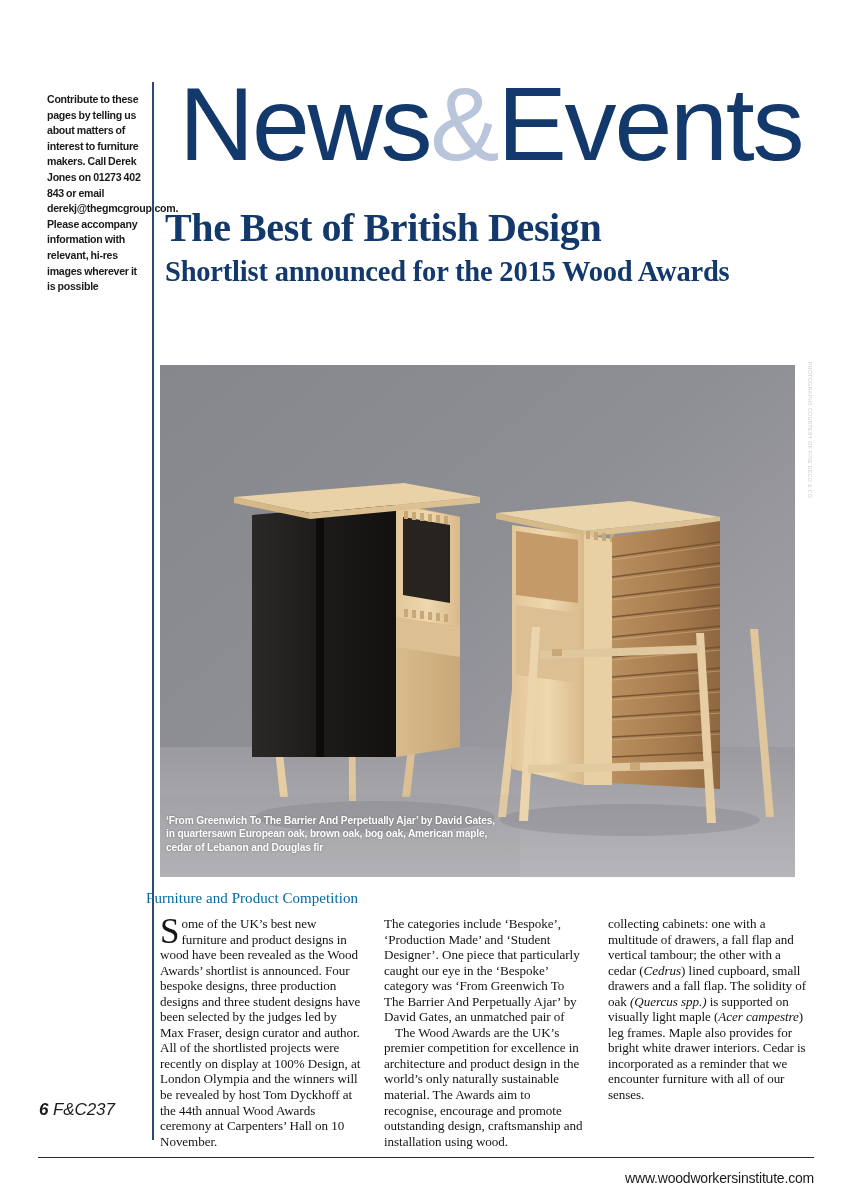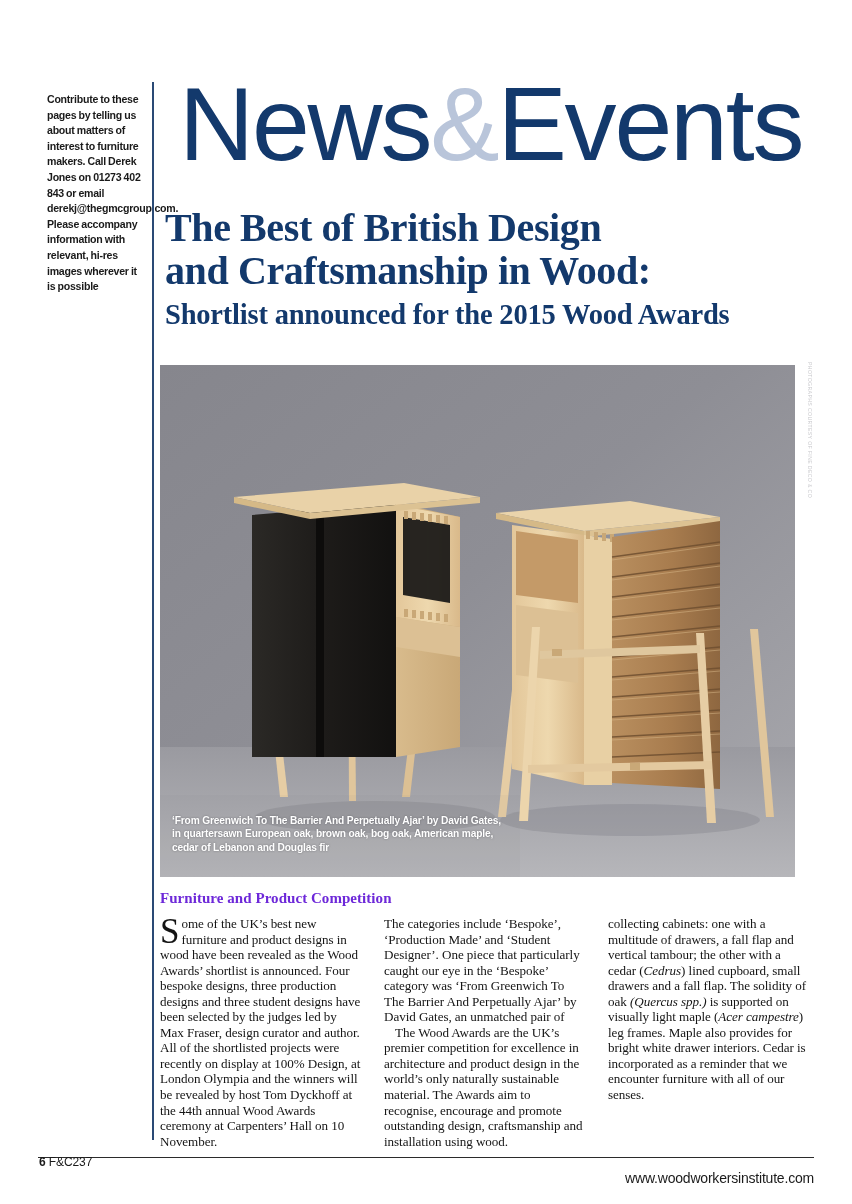--- a/index.html
+++ b/index.html
@@ -71,21 +71,21 @@
   .photo-wrap {
     position:absolute;
     left:160px; top:365px;
     width:635px; height:512px;
     overflow:hidden;
   }
   .photo-svg { display:block; width:635px; height:512px; }
 
   .photo-caption {
     position:absolute;
-    left:172px; top:814px;
+    left:166px; top:814px;
     width:330px;
     font-family:"Liberation Sans", sans-serif;
     font-weight:bold;
     font-size:10.2px;
     line-height:13.4px;
     letter-spacing:-0.15px;
     color:#ffffff;
     text-shadow:0 0 2px rgba(60,60,65,.55);
   }
 
@@ -99,26 +99,26 @@
     letter-spacing:0.35px;
     color:#c9c9cd;
     writing-mode:vertical-rl;
     text-orientation:mixed;
     white-space:nowrap;
   }
 
   
   .section-heading {
     position:absolute;
-    left:160px; top:890px;
+    left:146px; top:890px;
     font-family:"Liberation Serif", serif;
-    font-weight:bold;
+    font-weight:normal;
     font-size:15px;
     letter-spacing:0.05px;
-    color:#6d28d9;
+    color:#0369a1;
   }
 
   
   .columns {
     position:absolute;
     left:160px; top:916px;
     width:652px; height:215px;
     display:flex;
     gap:22px;
   }
@@ -147,25 +147,26 @@
 
   
   .footer-rule {
     position:absolute;
     left:38px; top:1157px;
     width:776px; height:1.2px;
     background:#2b2b2b;
   }
   .footer-left {
     position:absolute;
-    left:39px; top:1155px;
-    font-family:"Liberation Sans", sans-serif;
-    font-size:12px;
+    left:39px; top:1100px;
+    font-family:"Liberation Sans", sans-serif;
+    font-size:17px;
     color:#1a1a1a;
     letter-spacing:-0.1px;
+    font-style:italic;
   }
   .footer-left b { font-weight:bold; }
   .footer-right {
     position:absolute;
     right:38px; top:1170px;
     font-family:"Liberation Sans", sans-serif;
     font-size:14px;
     color:#1a1a1a;
     letter-spacing:-0.2px;
   }
@@ -176,21 +177,20 @@
 <div class="page">
 
   <div class="sidebar-note">Contribute to these pages by telling us about matters of interest to furniture makers. Call Derek Jones on 01273 402 843 or email derekj@thegmcgroup.com. Please accompany information with relevant, hi-res images wherever it is possible</div>
 
   <div class="vrule"></div>
 
   <div class="masthead"><span>News</span><span class="amp">&amp;</span><span>Events</span></div>
 
   <div class="deck">
     <div class="l1">The Best of British Design</div>
-    <div class="l2">and Craftsmanship in Wood:</div>
     <div class="l3">Shortlist announced for the 2015 Wood Awards</div>
   </div>
 
   <div class="photo-wrap">
     <svg class="photo-svg" viewBox="0 0 635 512" preserveAspectRatio="none">
       <defs>
         <linearGradient id="bg" x1="0" y1="0" x2="1" y2="1">
           <stop offset="0" stop-color="#86868d"></stop>
           <stop offset="0.45" stop-color="#8e8e95"></stop>
           <stop offset="1" stop-color="#a9a9ae"></stop>

